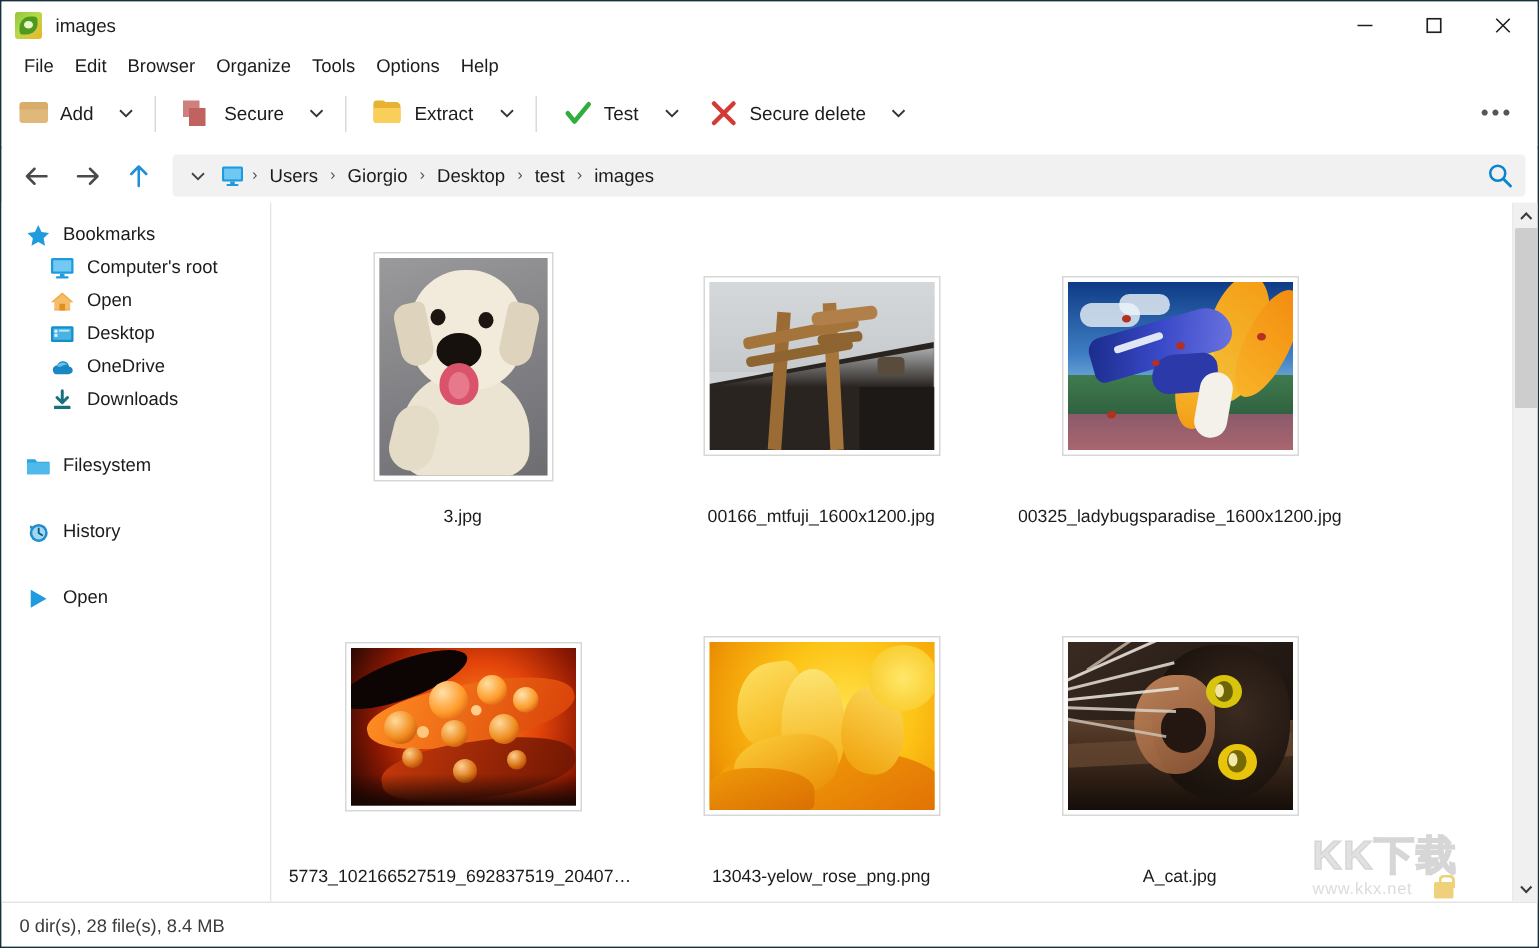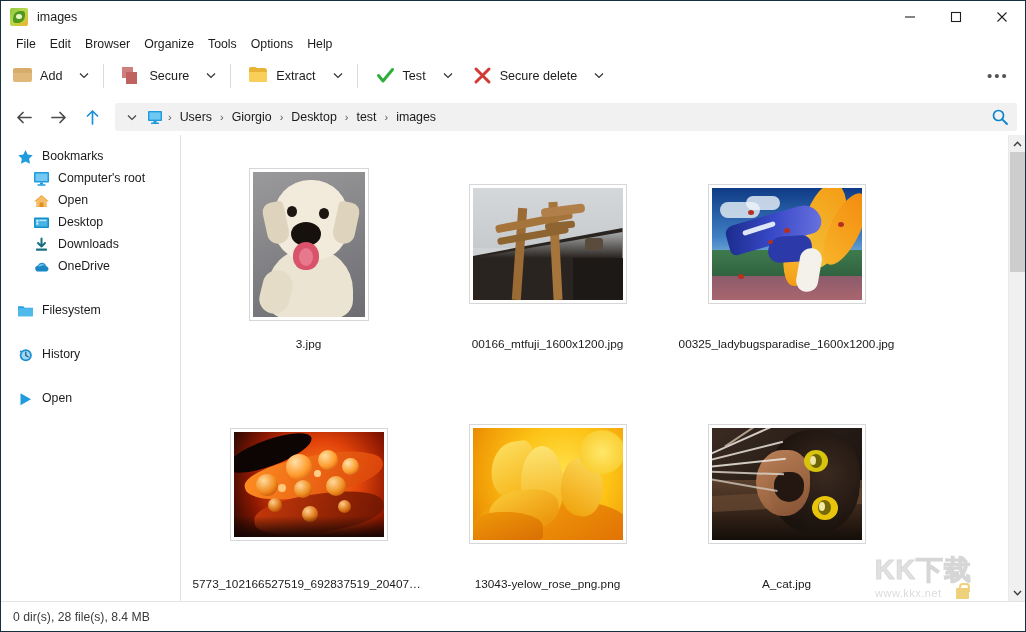--- a/index.html
+++ b/index.html
@@ -488,37 +488,37 @@
             <rect x="2.5" y="4" width="12" height="7.5" fill="#49b3e4"></rect>
             <rect x="3.3" y="4.8" width="2" height="2" fill="#d8f0fb"></rect>
             <rect x="3.3" y="7.6" width="2" height="2" fill="#d8f0fb"></rect>
             <rect x="6.3" y="4.8" width="7" height="1.3" fill="#bfe6f8"></rect>
           </svg>
         </span>
         <span>Desktop</span>
       </div>
 
       <div class="sb-item child">
+        <span class="sb-ic ic-cloud">
+          <svg width="17" height="16" viewBox="0 0 17 16">
+            <path d="M4.2 12.5h8.4c1.7 0 2.9-1.2 2.9-2.6 0-1.3-1-2.4-2.4-2.6-.3-2-2-3.5-4.1-3.5-1.8 0-3.3 1.1-3.9 2.7-1.6.1-2.9 1.4-2.9 3 0 1.6 1.3 3 2 3z" fill="#1b86c4"></path>
+            <path d="M5.2 7.2c.6-1.5 2-2.5 3.6-2.5 1.3 0 2.5.6 3.2 1.6-1.1-.3-2.3-.1-3.3.5-1.1.6-2.6 1.2-3.5.4z" fill="#66c2ea"></path>
+          </svg>
+        </span>
+        <span>OneDrive</span>
+      </div>
+
+      <div class="sb-item child">
         <span class="sb-ic ic-dl">
           <svg width="17" height="16" viewBox="0 0 17 16">
             <path d="M8.5 1.5v6.5M5 6l3.5 3.5L12 6" fill="none" stroke="#18707f" stroke-width="2" stroke-linecap="round" stroke-linejoin="round"></path>
             <rect x="3" y="11.5" width="11" height="2.2" rx=".6" fill="#18707f"></rect>
           </svg>
         </span>
         <span>Downloads</span>
-      </div>
-
-      <div class="sb-item child">
-        <span class="sb-ic ic-cloud">
-          <svg width="17" height="16" viewBox="0 0 17 16">
-            <path d="M4.2 12.5h8.4c1.7 0 2.9-1.2 2.9-2.6 0-1.3-1-2.4-2.4-2.6-.3-2-2-3.5-4.1-3.5-1.8 0-3.3 1.1-3.9 2.7-1.6.1-2.9 1.4-2.9 3 0 1.6 1.3 3 2 3z" fill="#1b86c4"></path>
-            <path d="M5.2 7.2c.6-1.5 2-2.5 3.6-2.5 1.3 0 2.5.6 3.2 1.6-1.1-.3-2.3-.1-3.3.5-1.1.6-2.6 1.2-3.5.4z" fill="#66c2ea"></path>
-          </svg>
-        </span>
-        <span>OneDrive</span>
       </div>
 
       <div class="sb-gap"></div>
 
       <div class="sb-item">
         <span class="sb-ic ic-fs">
           <svg width="17" height="16" viewBox="0 0 17 16">
             <path d="M1 3.2h5.4l1.3 1.6H16v8.4H1z" fill="#2aa3e0"></path>
             <rect x="1" y="5.3" width="15" height="7.9" rx="1" fill="#4fb9ec"></rect>
           </svg>

